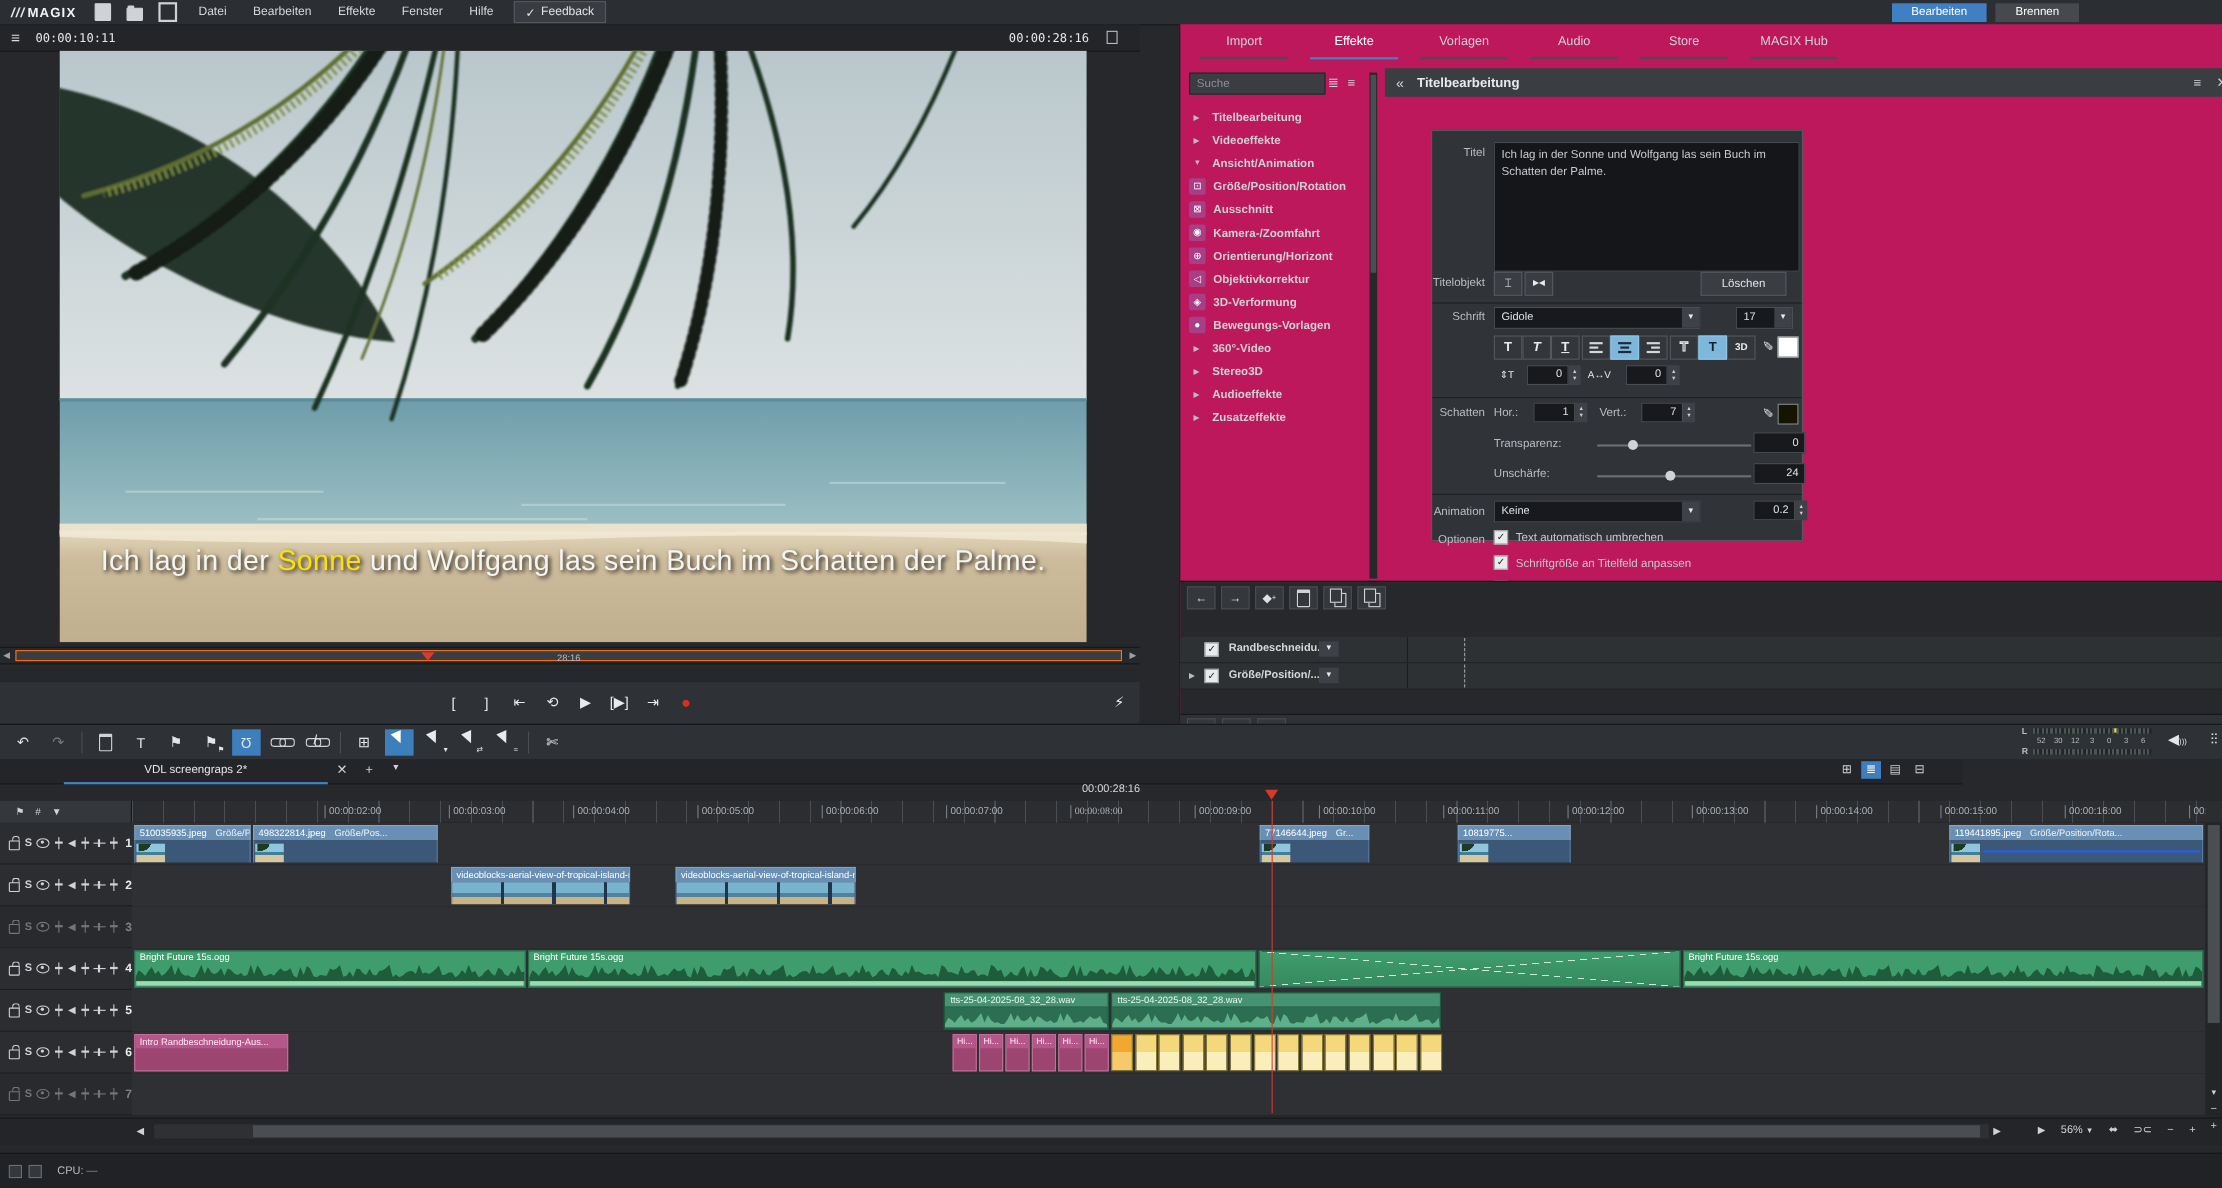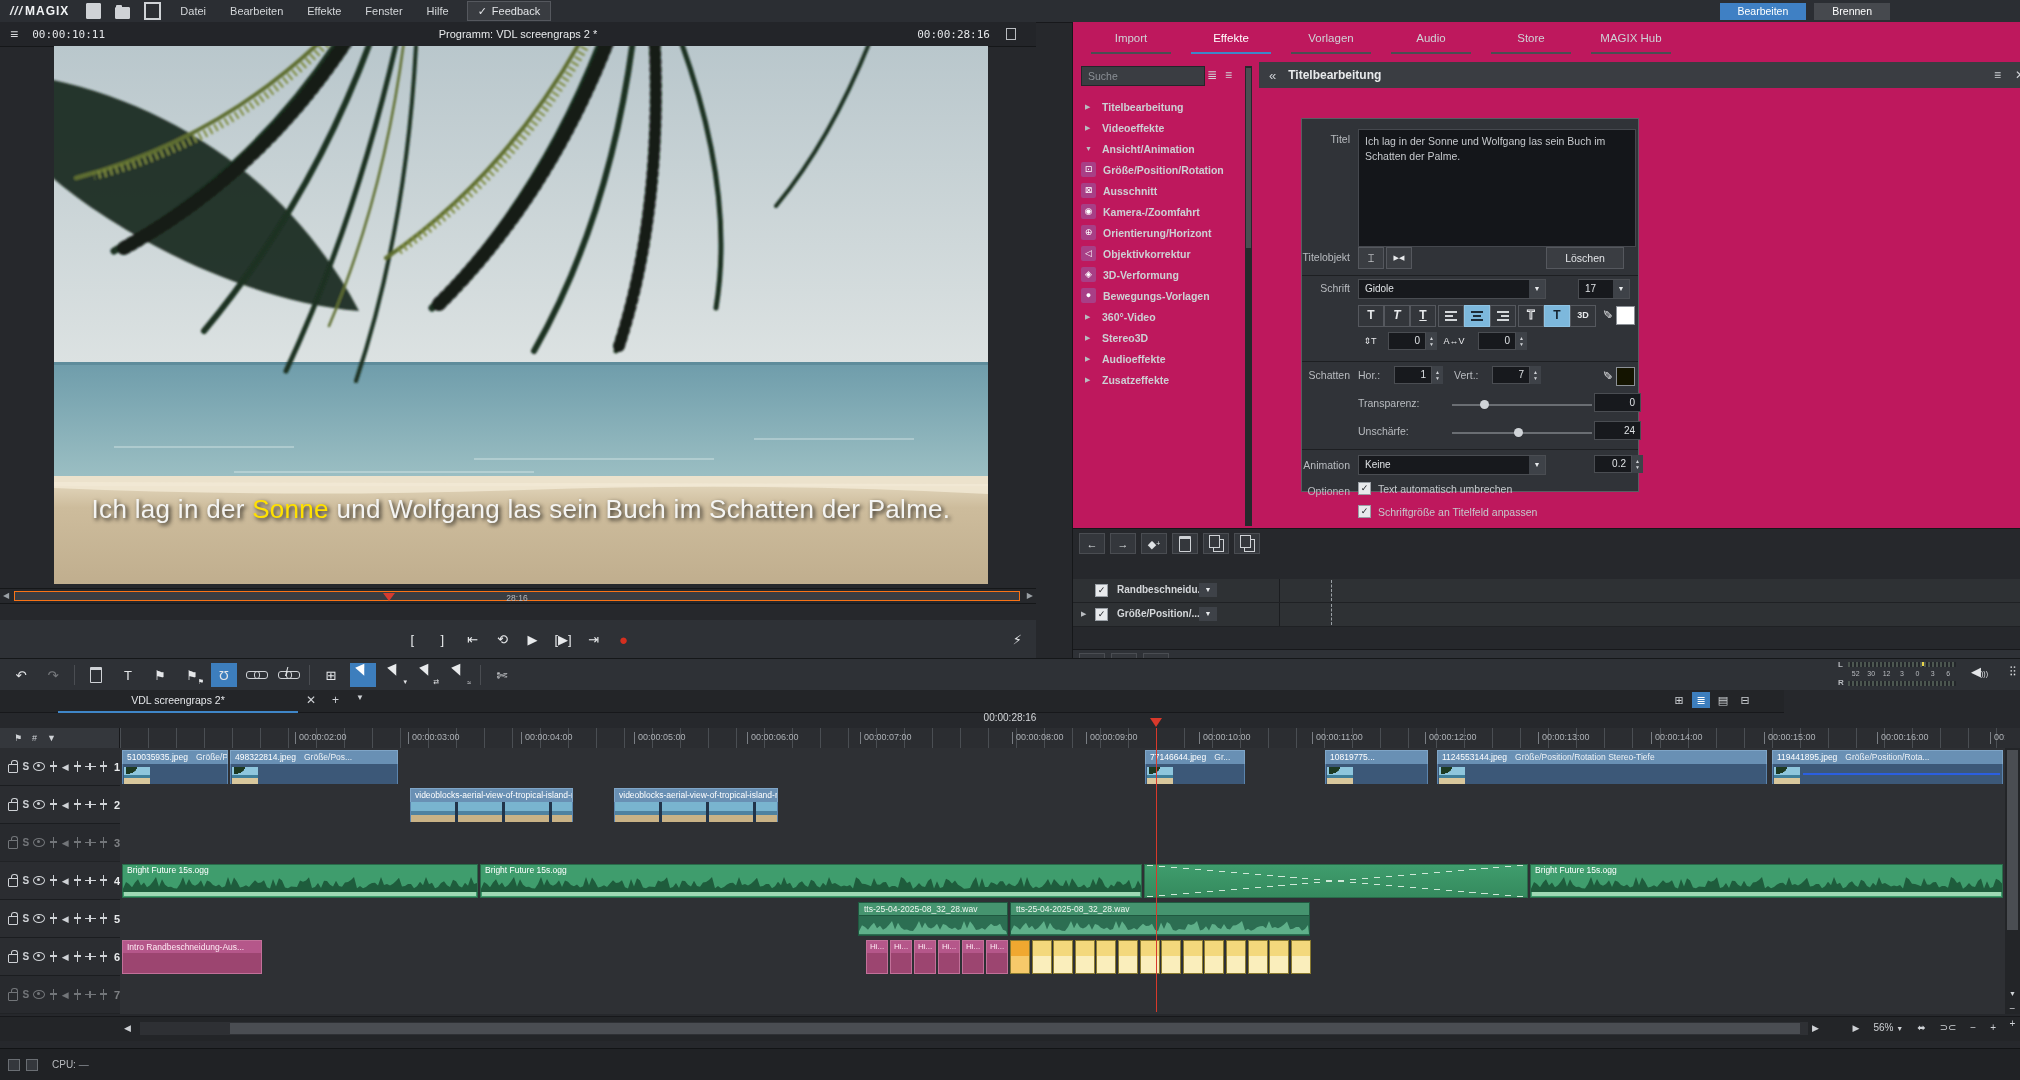--- a/index.html
+++ b/index.html
@@ -263,21 +263,20 @@
       </span>
     <span id="mb-right">
       <span class="mb-btn blue">Bearbeiten</span>
       <span class="mb-btn">Brennen</span>
     </span>
   </div>
 
   <div id="prevhead">
     <span id="burger">≡</span>
     <span class="tc">00:00:10:11</span>
-    <span id="prevtitle">Programm: VDL screengraps 2 *</span>
     <span class="tc" id="tc-right">00:00:28:16</span>
     <span id="undock1"></span>
   </div>
 
   <div id="videowrap">
     <svg width="934" height="538" viewBox="0 0 934 538">
       <defs>
         <linearGradient id="gsky" x1="0" y1="0" x2="0" y2="1">
           <stop offset="0" stop-color="#b9c7cc"></stop>
             <stop offset="1" stop-color="#dce2e2"></stop>
@@ -673,21 +672,21 @@
           <span>#</span>
           <span>▼</span>
         </div>
       <div id="ruler-scale">
           <div class="rlab" style="left: 179px;">00:00:02:00</div>
           <div class="rlab" style="left: 292px;">00:00:03:00</div>
           <div class="rlab" style="left: 405px;">00:00:04:00</div>
           <div class="rlab" style="left: 518px;">00:00:05:00</div>
           <div class="rlab" style="left: 631px;">00:00:06:00</div>
           <div class="rlab" style="left: 744px;">00:00:07:00</div>
-          <div class="rlab" style="left: 896px;">00:00:08:00</div>
+          <div class="rlab" style="left: 857px; font-family: Liberation Serif, serif;">00:00:08:00</div>
           <div class="rlab" style="left: 970px;">00:00:09:00</div>
           <div class="rlab" style="left: 1083px;">00:00:10:00</div>
           <div class="rlab" style="left: 1196px;">00:00:11:00</div>
           <div class="rlab" style="left: 1309px;">00:00:12:00</div>
           <div class="rlab" style="left: 1422px;">00:00:13:00</div>
           <div class="rlab" style="left: 1535px;">00:00:14:00</div>
           <div class="rlab" style="left: 1648px;">00:00:15:00</div>
           <div class="rlab" style="left: 1761px;">00:00:16:00</div>
           <div class="rlab" style="left: 1874px;">00:00:17:0</div>
         </div>
@@ -786,26 +785,20 @@
             </div>
           </div>
           <div class="clip" style="left: 1025px; width: 100px;">
             <div class="hdr"><span>77146644.jpeg</span><span class="fx">Gr...</span></div>
             <div class="body">
               <div class="thumbimg"></div>
             </div>
           </div>
           <div class="clip" style="left: 1205px; width: 103px;">
             <div class="hdr"><span>10819775...</span><span class="fx"></span></div>
-            <div class="body">
-              <div class="thumbimg"></div>
-            </div>
-          </div>
-          <div class="clip" style="left: 1317px; width: 330px;">
-            <div class="hdr"><span>1124553144.jpeg</span><span class="fx">Größe/Position/Rotation  Stereo-Tiefe</span></div>
             <div class="body">
               <div class="thumbimg"></div>
             </div>
           </div>
           <div class="clip" style="left: 1652px; width: 231px;">
             <div class="hdr"><span>119441895.jpeg</span><span class="fx">Größe/Position/Rota...</span></div>
             <div class="body">
               <div class="thumbimg"></div>
               <div class="bline"></div>
             </div>

